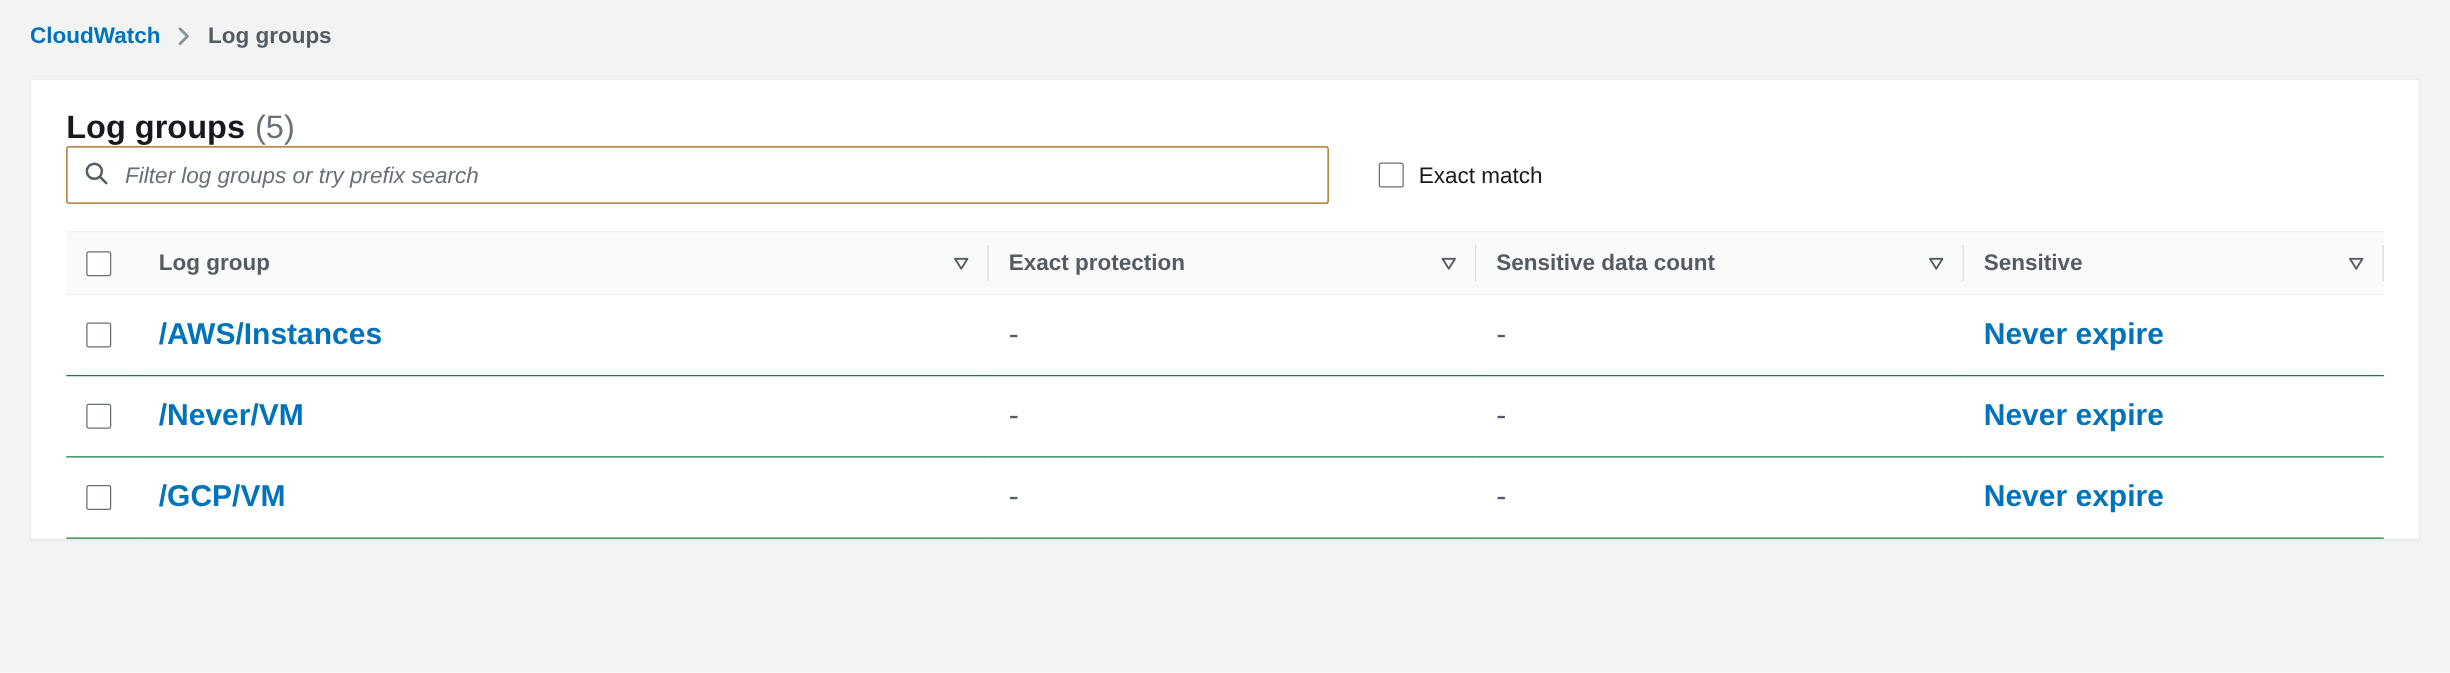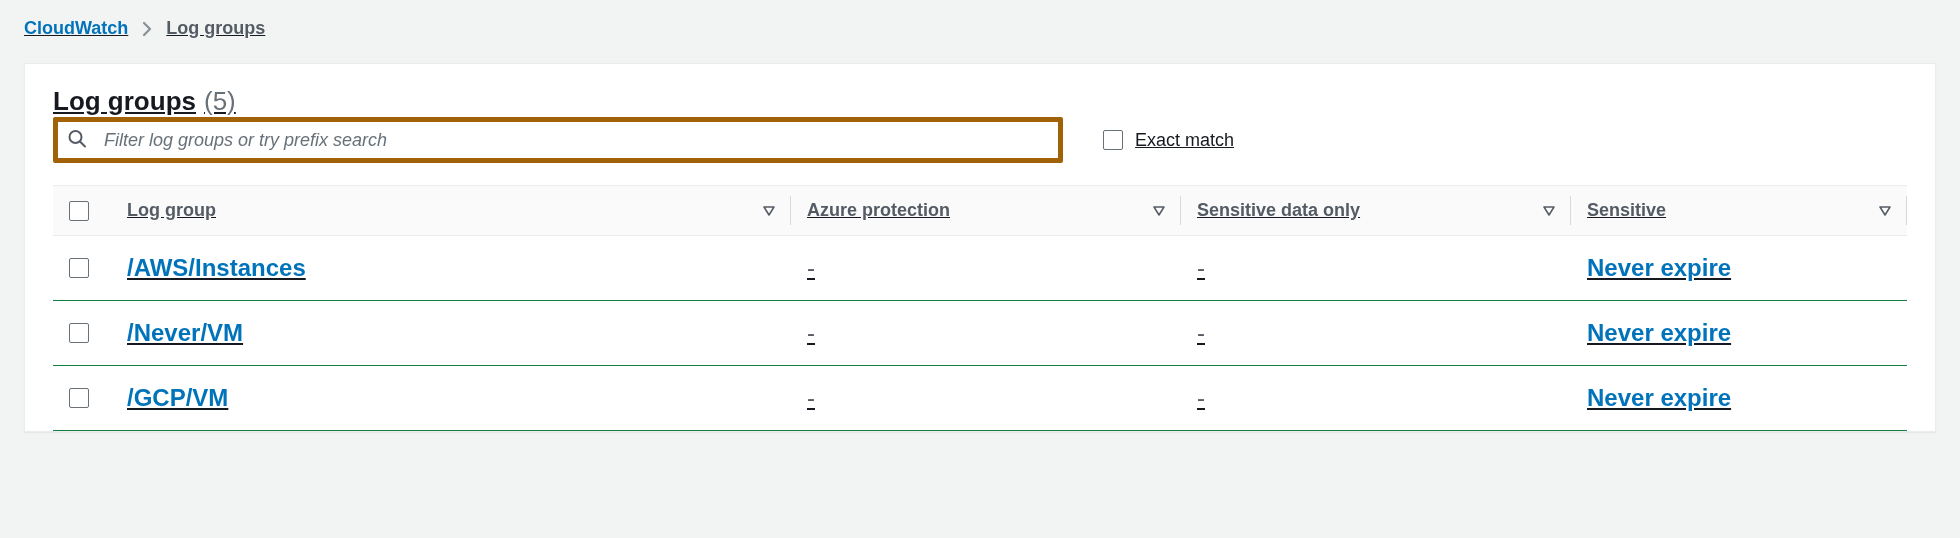--- a/index.html
+++ b/index.html
@@ -8,21 +8,20 @@
     font-family: "Amazon Ember", "Helvetica Neue", Arial, sans-serif;
     font-size: 14px;
     color: #16191f;
     background: #f2f3f3;
   }
   .page {
     width: 1960px;
     min-height: 538px;
     padding: 18px 24px;
     background: #f2f3f3;
-    text-decoration: underline;
   }
 
   
   .breadcrumbs {
     display: flex;
     align-items: center;
     gap: 14px;
     font-size: 18px;
     font-weight: 600;
     margin-bottom: 24px;
@@ -80,21 +79,21 @@
     position: absolute;
     left: 14px;
     top: 50%;
     transform: translateY(-50%);
     color: #687078;
     pointer-events: none;
   }
   .filter-input input {
     width: 100%;
     height: 46px;
-    border: 5px solid #a16207;
+    border: 1px solid #a16207;
     border-radius: 2px;
     padding: 0 14px 0 46px;
     font-size: 18px;
     font-style: italic;
     color: #545b64;
     outline: none;
   }
   .filter-input input::placeholder {
     color: #687078;
     font-style: italic;
@@ -230,32 +229,32 @@
               <span class="sort-indicator">
                 <svg width="12" height="10" viewBox="0 0 12 10">
                     <path d="M1 1 H11 L6 9 Z" fill="none" stroke="#545b64" stroke-width="1.5" stroke-linejoin="round"></path>
                   </svg>
               </span>
             </div>
             <span class="th-divider"></span>
           </th>
           <th class="col-dataprot">
             <div class="th-inner">
-              <span>Azure protection</span>
+              <span>Exact protection</span>
               <span class="sort-indicator">
                 <svg width="12" height="10" viewBox="0 0 12 10">
                     <path d="M1 1 H11 L6 9 Z" fill="none" stroke="#545b64" stroke-width="1.5" stroke-linejoin="round"></path>
                   </svg>
               </span>
             </div>
             <span class="th-divider"></span>
           </th>
           <th class="col-senscount">
             <div class="th-inner">
-              <span>Sensitive data only</span>
+              <span>Sensitive data count</span>
               <span class="sort-indicator">
                 <svg width="12" height="10" viewBox="0 0 12 10">
                     <path d="M1 1 H11 L6 9 Z" fill="none" stroke="#545b64" stroke-width="1.5" stroke-linejoin="round"></path>
                   </svg>
               </span>
             </div>
             <span class="th-divider"></span>
           </th>
           <th class="col-retention">
             <div class="th-inner">

